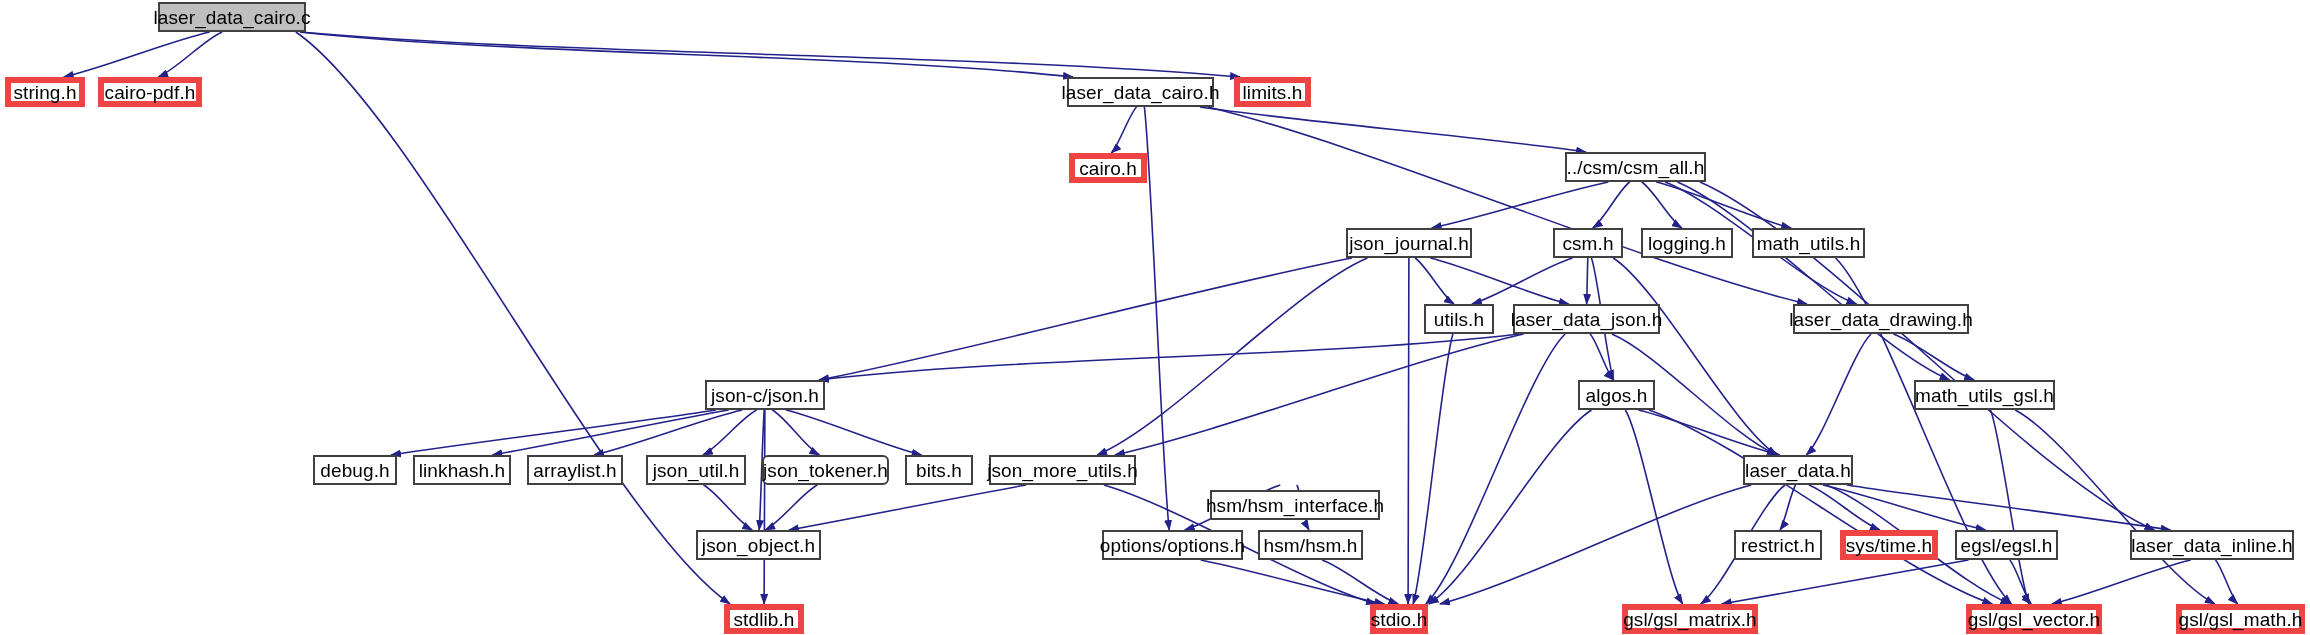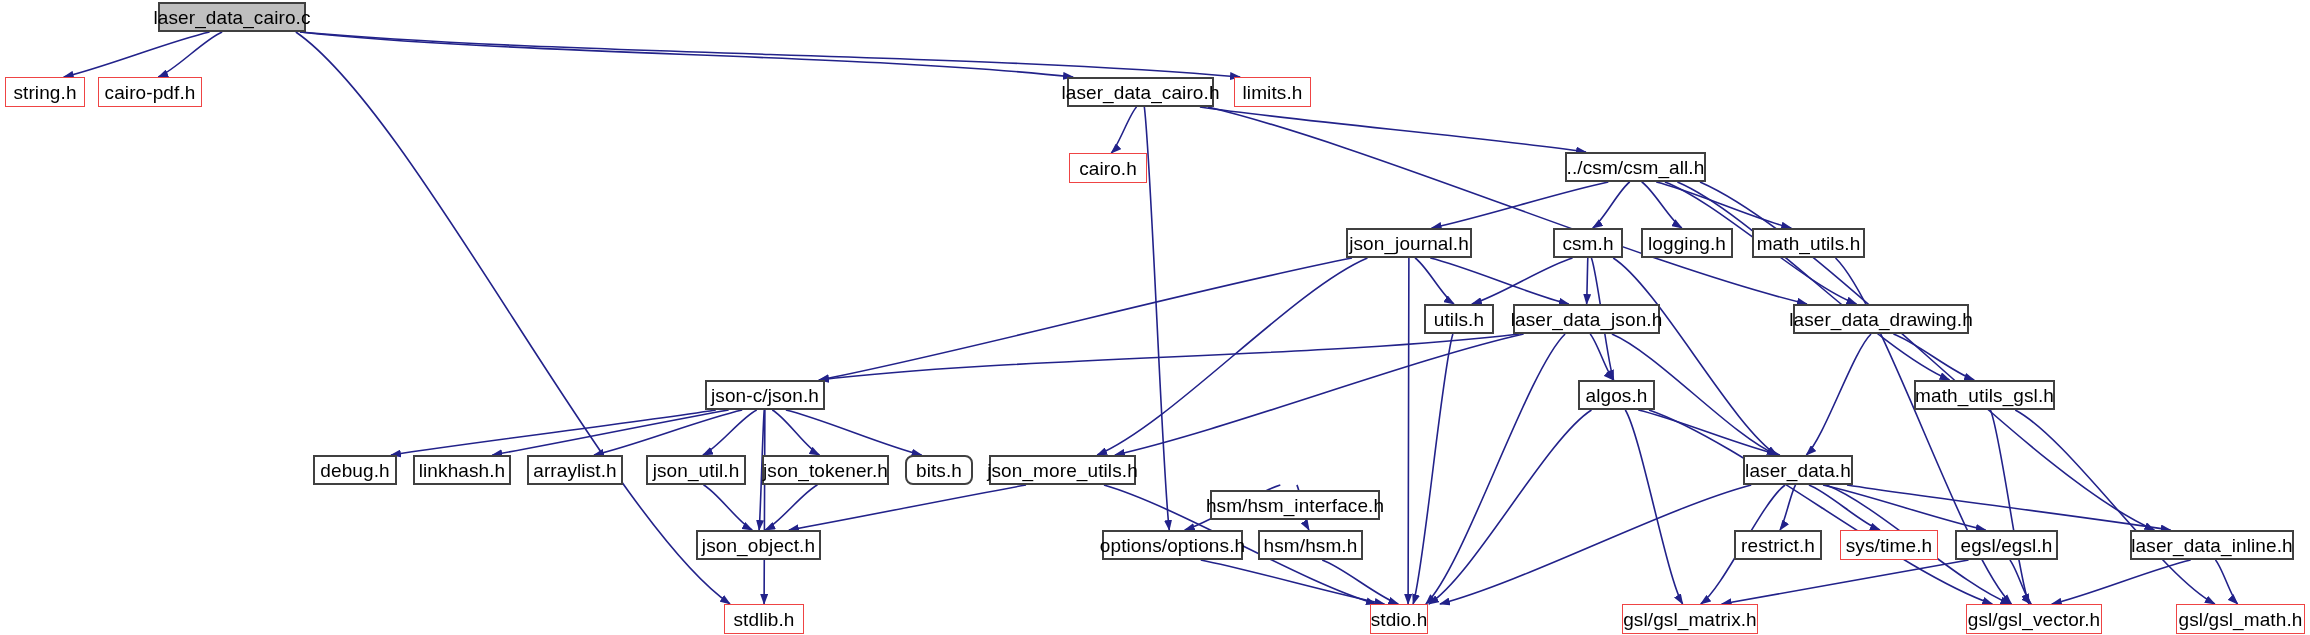--- a/index.html
+++ b/index.html
@@ -34,21 +34,21 @@
     height: 635px;
   }
   .node {
     position: absolute;
     box-sizing: border-box;
     display: flex;
     align-items: center;
     justify-content: center;
     white-space: nowrap;
     background: #ffffff;
-    border: 1px solid #ef4444;
+    border: 6px solid #ef4444;
     color: #000000;
     font-size: 19px;
     line-height: 1;
     letter-spacing: 0.1px;
     height: 30px;
     padding: 0 8px;
   }
   .node.bold {
     border: 2px solid #404040;
   }
@@ -198,24 +198,24 @@
       </div>
       <div class="node bold" style="left: 413px; top: 455px; width: 98px;">
         <span class="node-label">linkhash.h</span>
       </div>
       <div class="node bold" style="left: 527px; top: 455px; width: 96px;">
         <span class="node-label">arraylist.h</span>
       </div>
       <div class="node bold" style="left: 646px; top: 455px; width: 100px;">
         <span class="node-label">json_util.h</span>
       </div>
-      <div class="node bold" style="left: 762px; top: 455px; width: 127px;">
+      <div class="node bold" style="left: 762px; top: 455px; width: 127px; border-radius: 6px;">
         <span class="node-label">json_tokener.h</span>
       </div>
-      <div class="node bold" style="left: 905px; top: 455px; width: 68px; border-radius: 8px;">
+      <div class="node bold" style="left: 905px; top: 455px; width: 68px;">
         <span class="node-label">bits.h</span>
       </div>
       <div class="node bold" style="left: 989px; top: 455px; width: 147px;">
         <span class="node-label">json_more_utils.h</span>
       </div>
       <div class="node bold" style="left: 1210px; top: 455px; width: 170px; margin-top: 35px;">
         <span class="node-label">hsm/hsm_interface.h</span>
       </div>
       <div class="node bold" style="left: 1743px; top: 455px; width: 110px;">
         <span class="node-label">laser_data.h</span>

